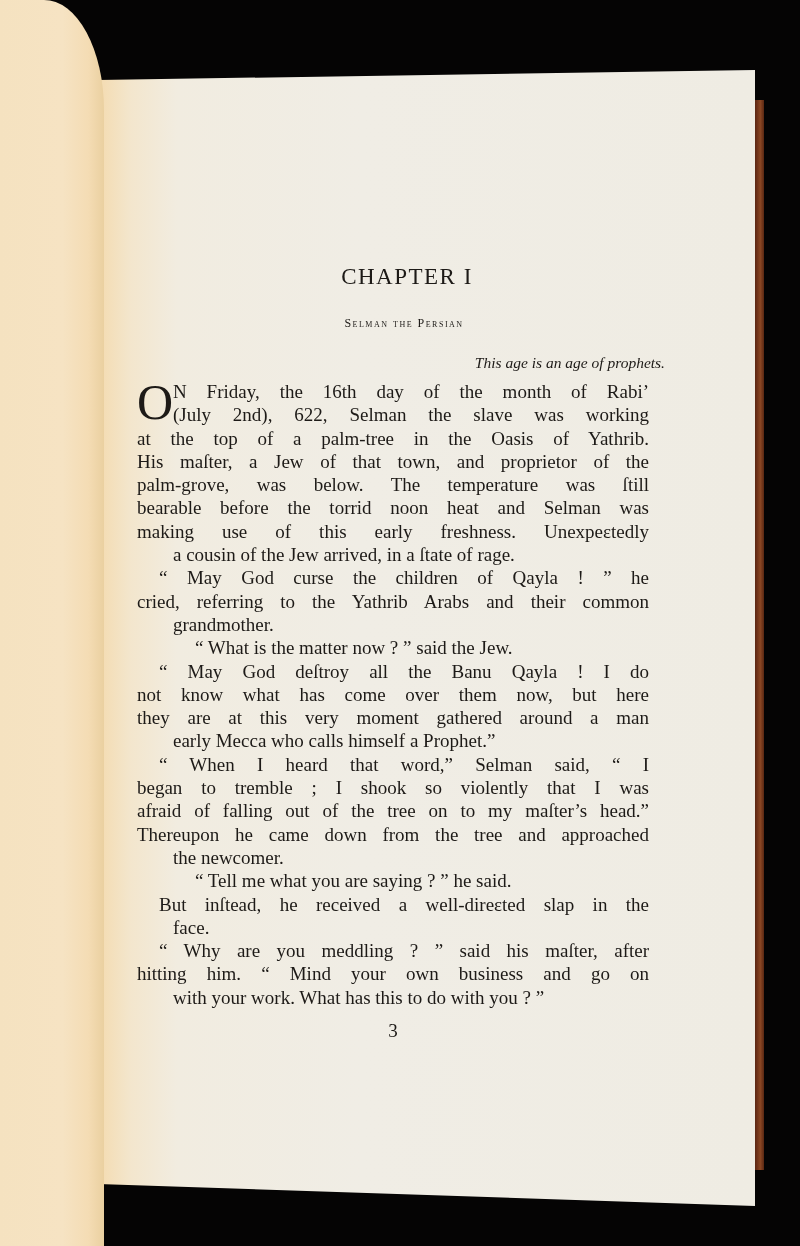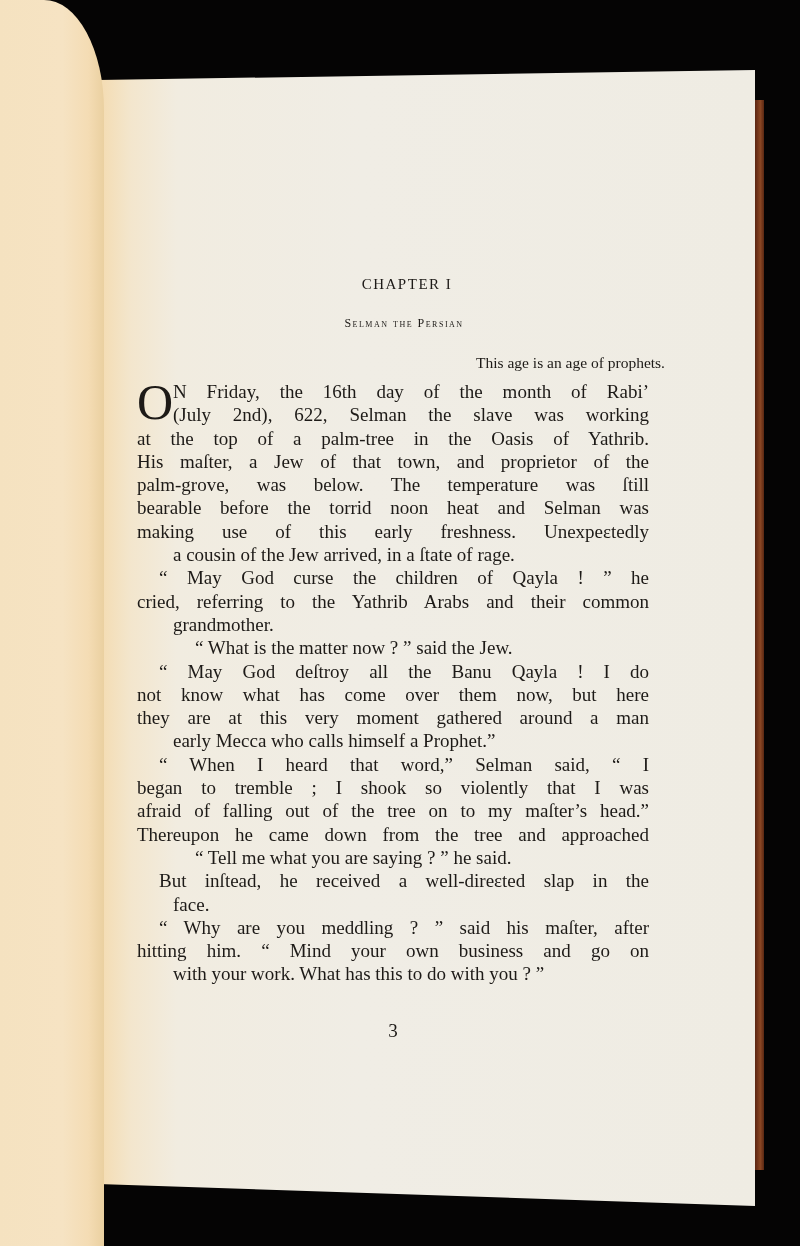--- a/index.html
+++ b/index.html
@@ -49,25 +49,25 @@
     .text-block {
       position: absolute;
       left: 137px;
       top: 0;
       width: 512px;
       font-family: "Liberation Serif", "DejaVu Serif", serif;
       color: #1d1a17;
     }
     .chapter-title {
       position: absolute;
-      top: 276px;
+      top: 264px;
       left: 0;
       width: 512px;
       text-align: center;
-      font-size: 15px;
+      font-size: 23px;
       letter-spacing: 1.5px;
       padding-left: 28px;
       box-sizing: border-box;
     }
     .chapter-subtitle {
       position: absolute;
       top: 316px;
       left: 0;
       width: 512px;
       text-align: center;
@@ -75,20 +75,21 @@
       letter-spacing: 1.5px;
       font-variant: small-caps;
       padding-left: 22px;
       box-sizing: border-box;
     }
     .epigraph {
       position: absolute;
       top: 354px;
       right: -16px;
       font-size: 15.5px;
+      font-style: italic;
       text-align: right;
       margin-left: 16px;
     }
     .body {
       position: absolute;
       top: 380px;
       left: 0;
       width: 512px;
       font-size: 19px;
       line-height: 23.3px;
@@ -156,20 +157,21 @@
       <span class="line last">grandmother.</span>
       <span class="line indent last">“ What is the matter now ? ” said the Jew.</span>
       <span class="line indent">“ May God deſtroy all the Banu Qayla !  I do</span>
       <span class="line">not know what has come over them now, but here</span>
       <span class="line">they are at this very moment gathered around a man</span>
       <span class="line last">early Mecca who calls himself a Prophet.”</span>
       <span class="line indent">“ When I heard that word,” Selman said, “ I</span>
       <span class="line">began to tremble ; I shook so violently that I was</span>
       <span class="line">afraid of falling out of the tree on to my maſter’s head.”</span>
       <span class="line">Thereupon he came down from the tree and approached</span>
+      <span class="line last">the newcomer.</span>
       <span class="line indent last">“ Tell me what you are saying ? ” he said.</span>
       <span class="line indent">But inſtead, he received a well-direɛted slap in the</span>
       <span class="line last">face.</span>
       <span class="line indent">“ Why are you meddling ? ” said his maſter, after</span>
       <span class="line">hitting him.  “ Mind your own business and go on</span>
       <span class="line last">with your work.  What has this to do with you ? ”</span>
     </div>
 
     <div class="page-number">3</div>
   </div>

